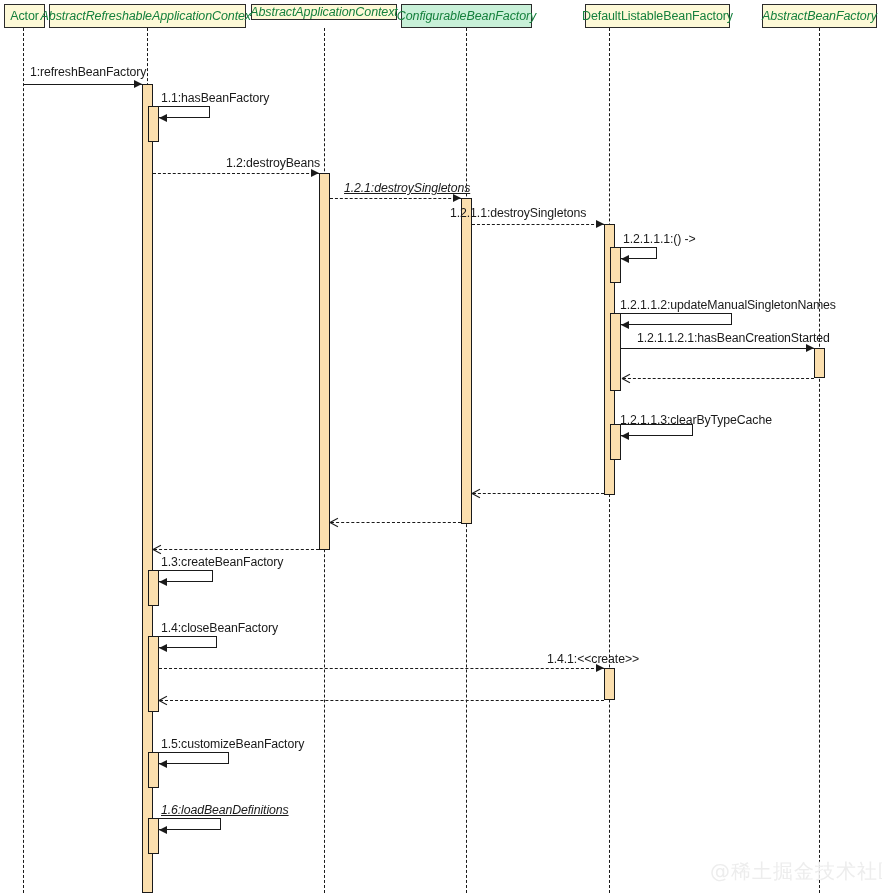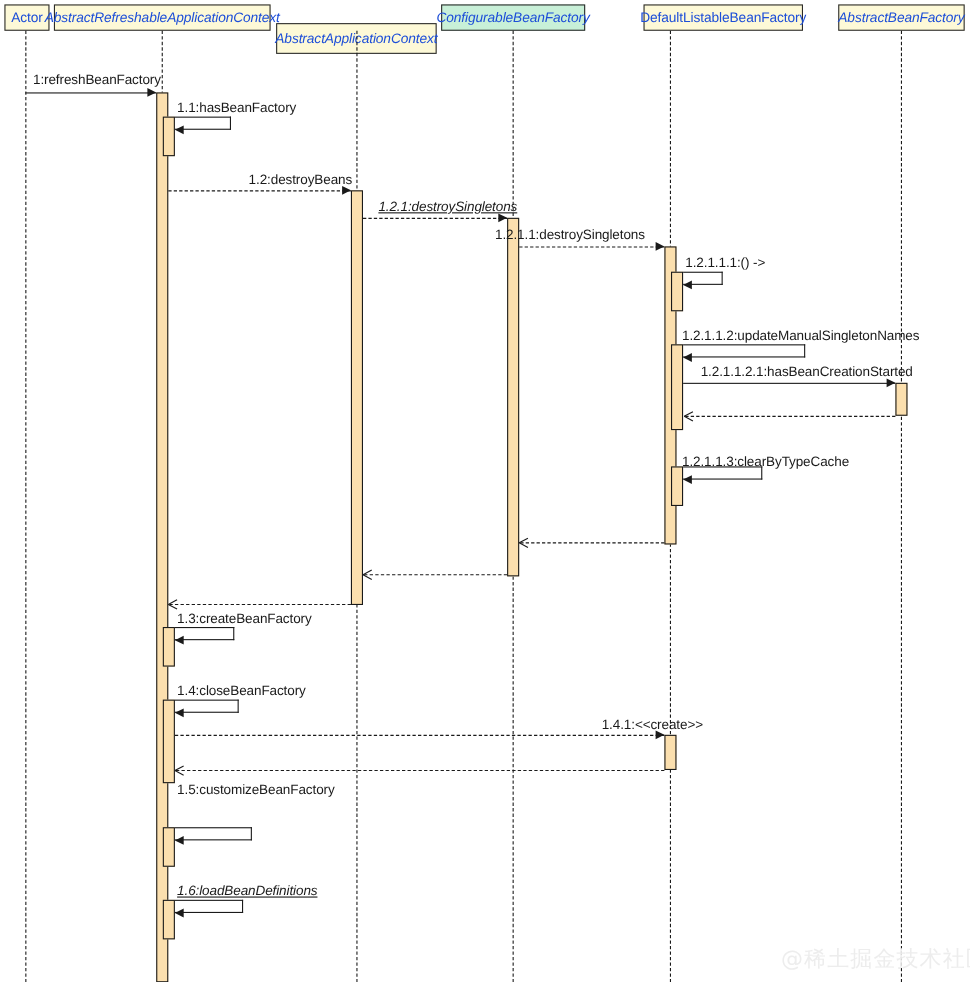--- a/index.html
+++ b/index.html
@@ -17,21 +17,21 @@
     height: 893px;
     background: #ffffff;
     overflow: hidden;
   }
   
   .participant {
     position: absolute;
     box-sizing: border-box;
     border: 1px solid #2b2b2b;
     background: #fdf9d7;
-    color: #1d4ed8;
+    color: #15803d;
     font-size: 12.5px;
     line-height: 1;
     display: flex;
     align-items: center;
     justify-content: center;
     white-space: nowrap;
     letter-spacing: -0.1px;
   }
   .participant.italic { font-style: italic; }
   .participant.green { background: #c8f0d8; }
@@ -116,21 +116,21 @@
 <div id="diagram">
 
   <div class="participant" style="left:4px; top:4px; width:41px; height:24px;">
     <span>Actor</span>
   </div>
 
   <div class="participant italic" style="left:49px; top:4px; width:197px; height:24px;">
     <span>AbstractRefreshableApplicationContext</span>
   </div>
 
-  <div class="participant italic" style="left:251px; top:21px; width:146px; height:28px;">
+  <div class="participant italic" style="left:251px; top:4px; width:146px; height:16px;">
     <span>AbstractApplicationContext</span>
   </div>
 
   <div class="participant italic green" style="left:401px; top:4px; width:131px; height:24px;">
     <span>ConfigurableBeanFactory</span>
   </div>
 
   <div class="participant" style="left:537px; top:4px; width:145px; height:24px;margin-left:48px;">
     <span>DefaultListableBeanFactory</span>
   </div>
@@ -230,21 +230,21 @@
   <div class="selfcall" style="left:159px; top:636px; width:58px; height:12px;"></div>
   <div class="arrowhead left" style="left:159px; top:644px;"></div>
 
   <div class="msg-label" style="left:515px; top:653px;margin-left:32px;">1.4.1:&lt;&lt;create&gt;&gt;</div>
   <div class="msg-line dashed" style="left:159px; top:668px; width:445px;"></div>
   <div class="arrowhead right" style="left:596px; top:664px;"></div>
 
   <div class="msg-line dashed" style="left:160px; top:700px; width:444px;"></div>
   <div class="stick left" style="left:159px; top:700px;"></div>
 
-  <div class="msg-label" style="left:161px; top:712px;">1.5:customizeBeanFactory</div>
+  <div class="msg-label" style="left:161px; top:738px;">1.5:customizeBeanFactory</div>
   <div class="selfcall" style="left:159px; top:752px; width:70px; height:12px;"></div>
   <div class="arrowhead left" style="left:159px; top:760px;"></div>
 
   <div class="msg-label italic" style="left:161px; top:804px;">1.6:loadBeanDefinitions</div>
   <div class="selfcall" style="left:159px; top:818px; width:62px; height:12px;"></div>
   <div class="arrowhead left" style="left:159px; top:826px;"></div>
 
   <div class="watermark" style="left:710px; top:858px;">@稀土掘金技术社区</div>
 
 </div>

